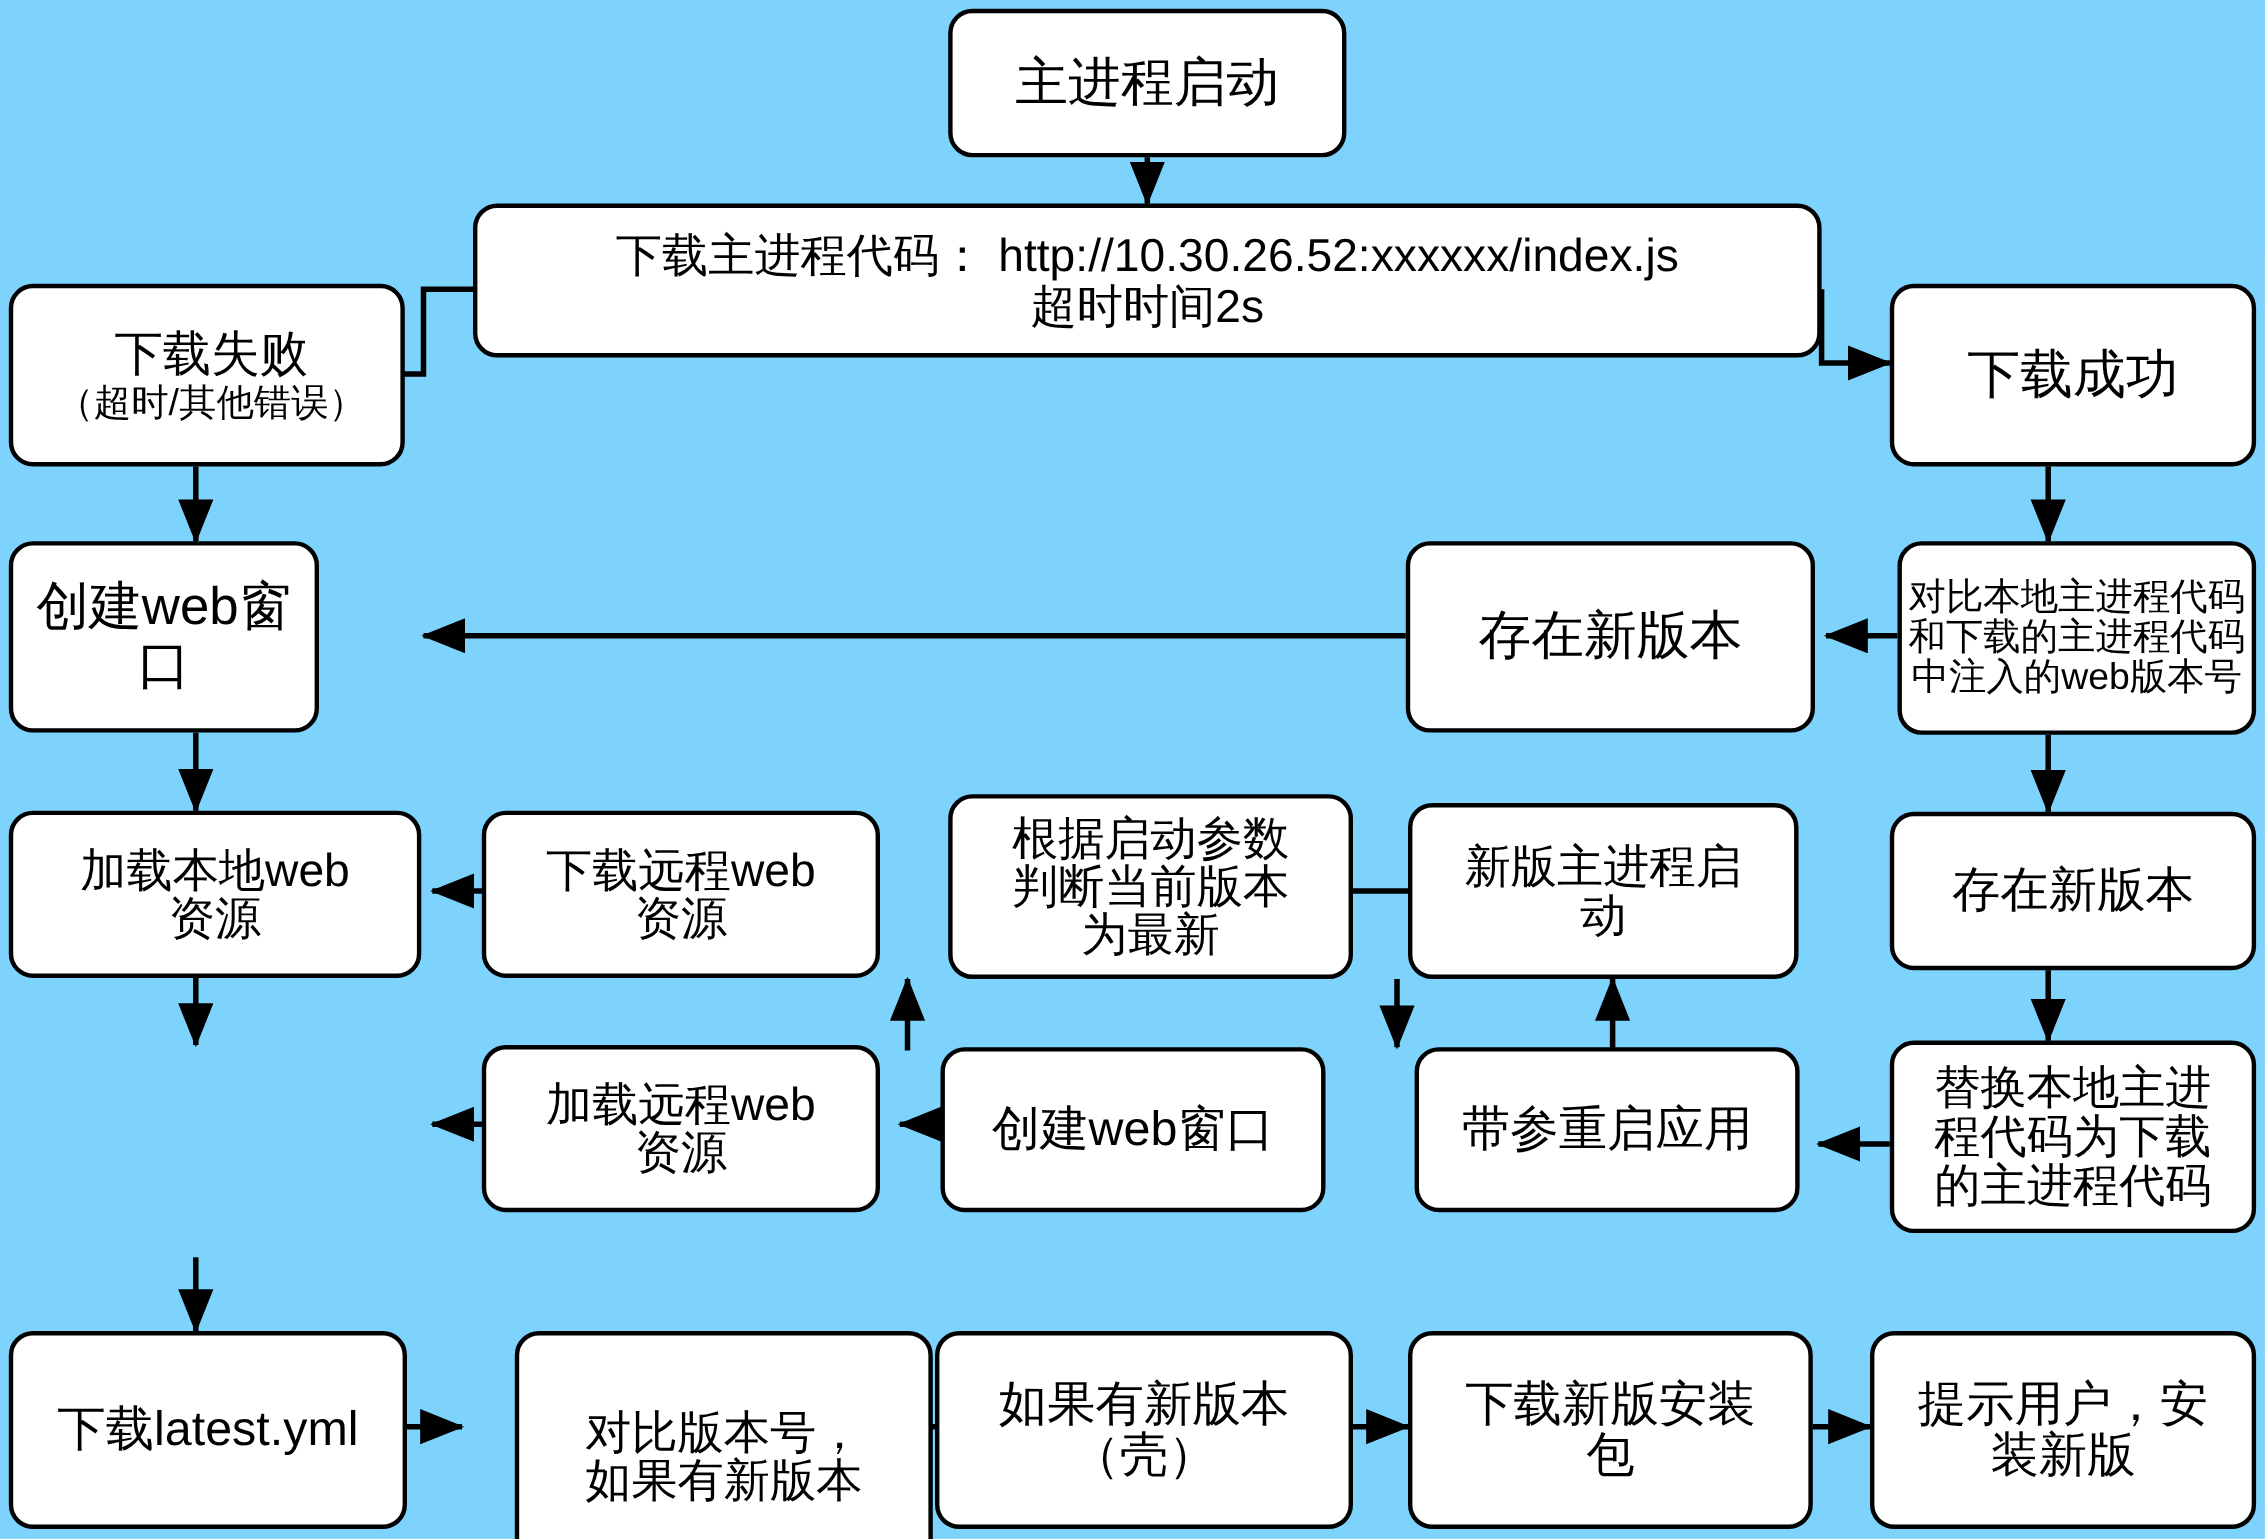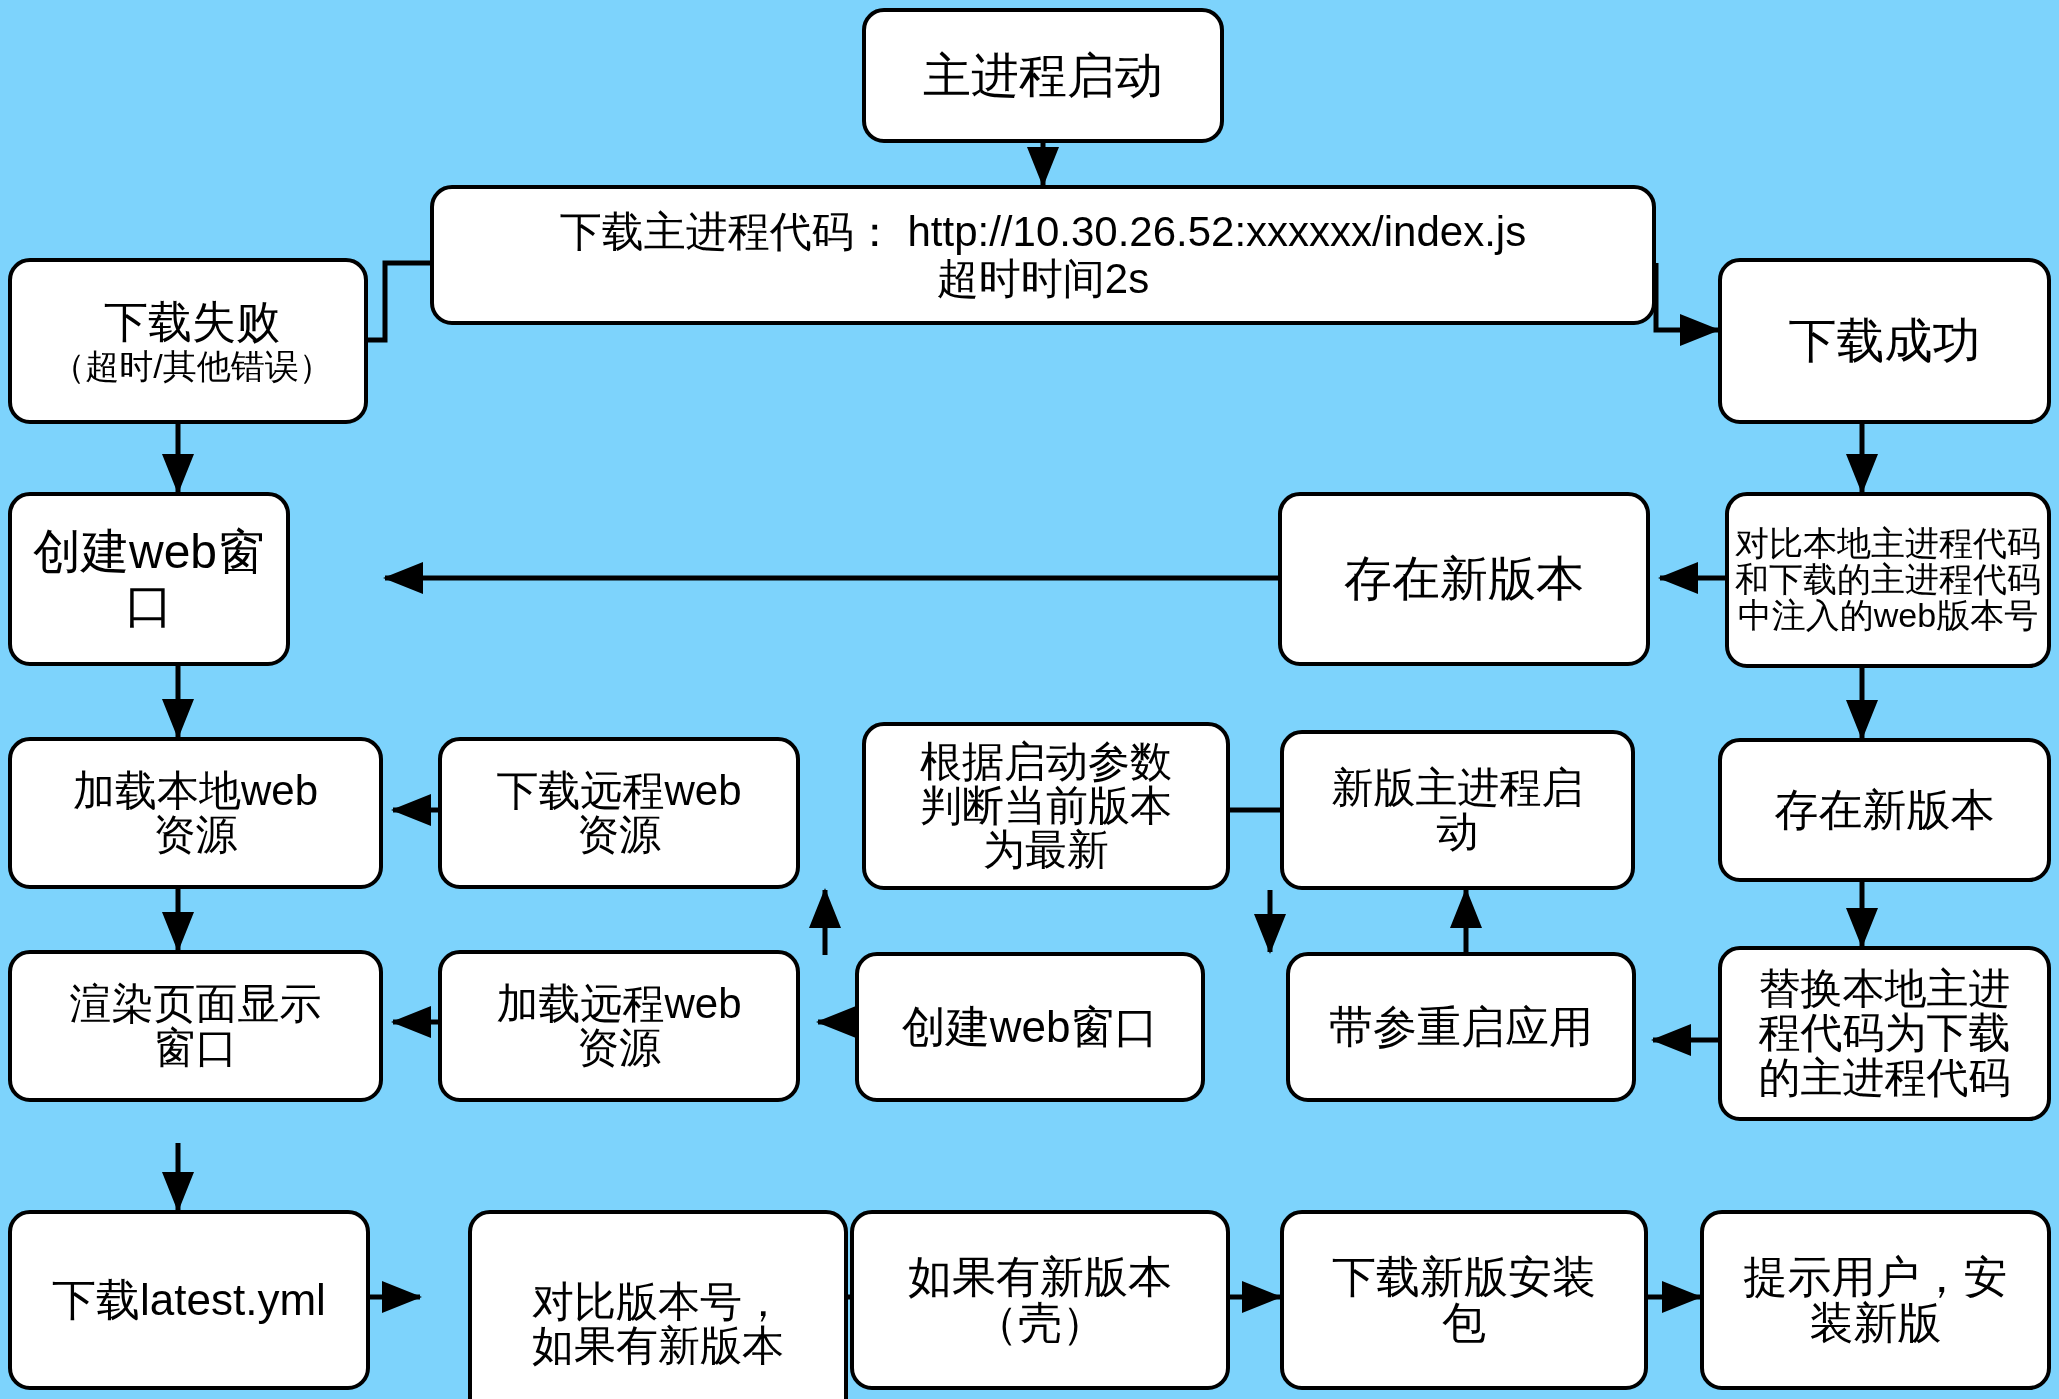--- a/index.html
+++ b/index.html
@@ -168,24 +168,20 @@
 
   <div class="node fs-42 tight" style="left:1280px; top:730px; width:355px; height:160px;">
     <span class="main">新版主进程启
 动</span>
   </div>
 
   <div class="node fs-46" style="left:1718px; top:738px; width:333px; height:144px;">
     <span class="main fs-44">存在新版本</span>
   </div>
 
-  <div class="node fs-42 tight" style="left:8px; top:950px; width:375px; height:152px;">
-    <span class="main">渲染页面显示
-窗口</span>
-  </div>
 
   <div class="node fs-42 tight" style="left:438px; top:950px; width:362px; height:152px;">
     <span class="main">加载远程web
 资源</span>
   </div>
 
   <div class="node fs-44" style="left:855px; top:952px; width:350px; height:150px;">
     <span class="main">创建web窗口</span>
   </div>
 

